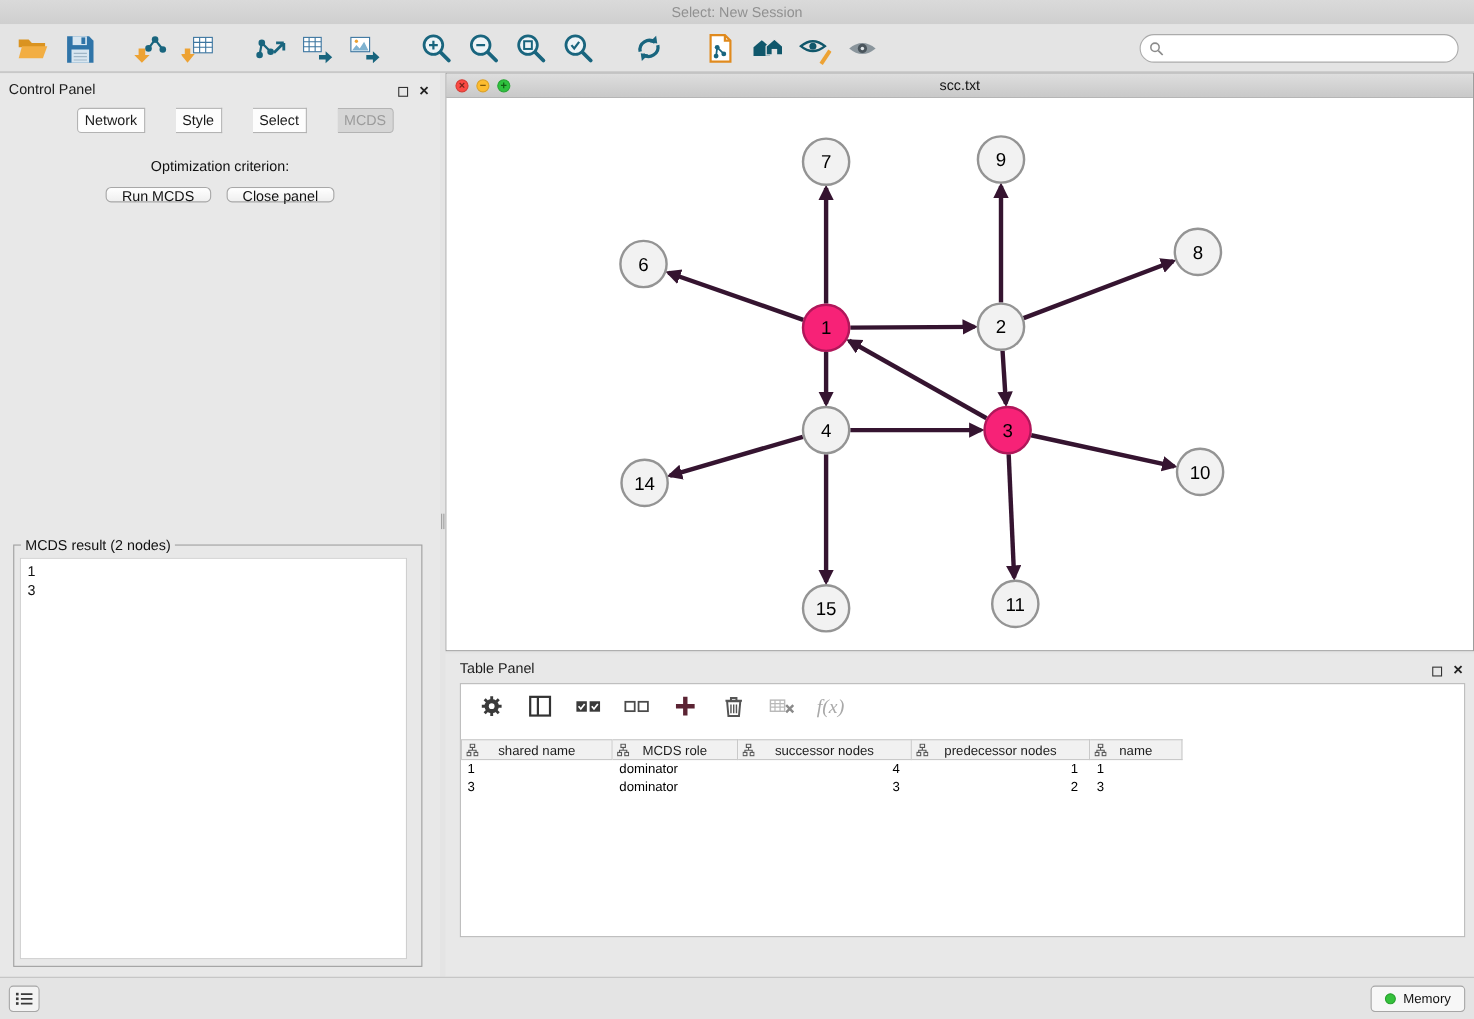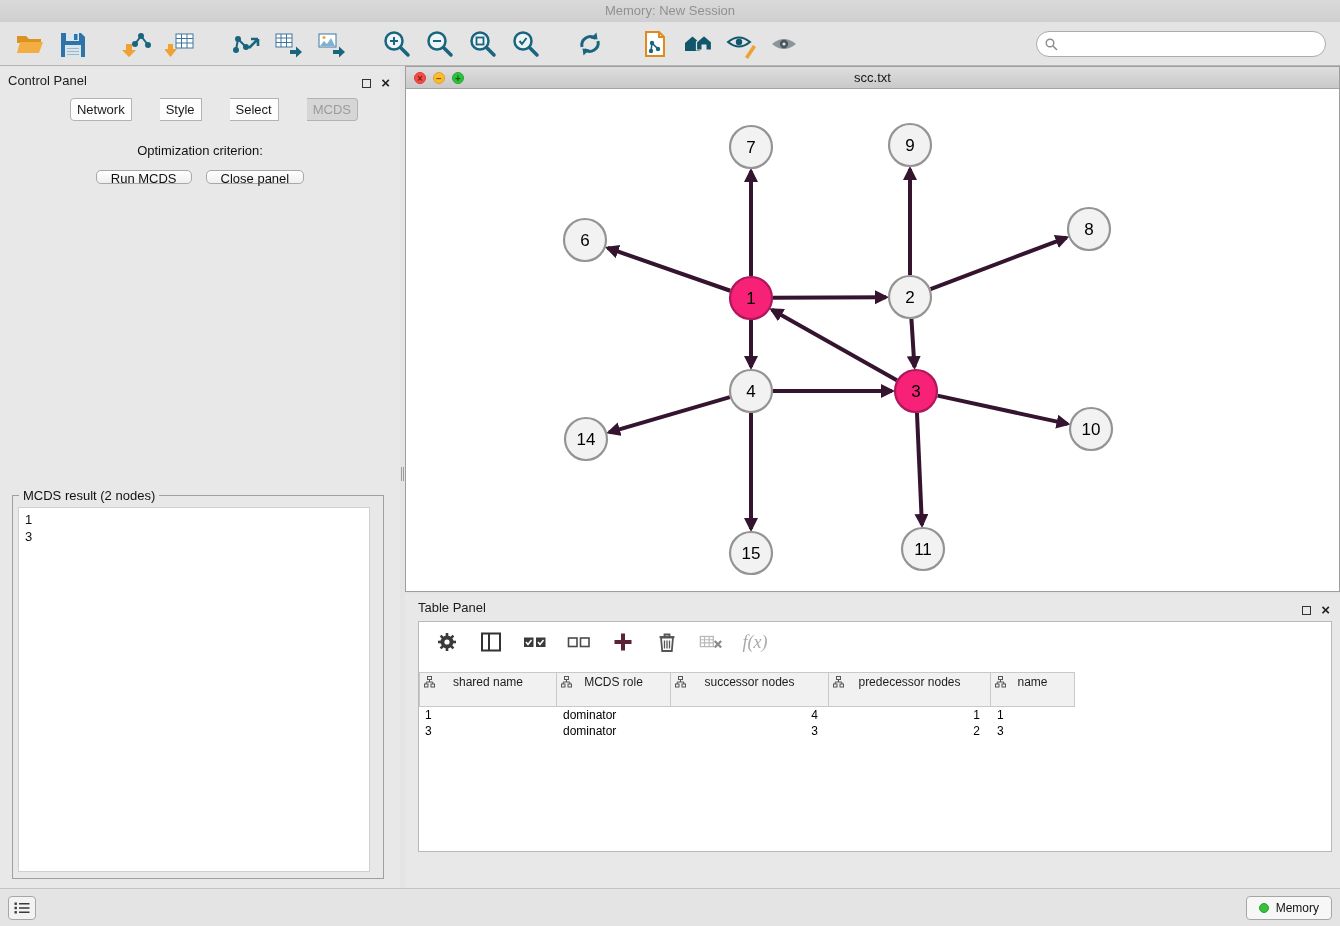--- a/index.html
+++ b/index.html
@@ -99,21 +99,21 @@
   }
   .tp-body {
     position:absolute; left:13px; right:8px; top:27px; bottom:36px;
     background:#fff; border:1px solid #b9b9b9;
   }
   .tp-toolbar { display:flex; align-items:center; gap:20px; padding:8px 4px 6px 16px; }
   .tp-tool { width:24px; height:24px; display:flex; align-items:center; justify-content:center; cursor:default; }
   .fx { font-family:"Liberation Serif", serif; font-style:italic; font-size:18px; color:#a9a9a9; }
   .nt-head { display:flex; margin-top:12px; }
   .nt-th {
-    position:relative; height:35px; background:#f1f1f1;
+    position:relative; height:19px; background:#f1f1f1;
     border:1px solid #c9c9c9; border-left:none;
     font-size:12px; line-height:18px; text-align:center; color:#1d1d1d; cursor:default;
   }
   .nt-th:first-child { border-left:1px solid #c9c9c9; }
   .nt-th svg { position:absolute; left:4px; top:3px; }
   .nt-body { }
   .nt-tr { display:flex; }
   .nt-td { height:16px; font-size:12px; line-height:16px; padding:0 11px 0 6px; color:#000; overflow:hidden; }
   .tp-tabs { position:absolute; bottom:5px; left:0; right:0; display:flex; justify-content:center; }
   
@@ -129,21 +129,21 @@
   .memory-btn {
     margin-left:auto; height:24px; padding:0 12px;
     background:#f7f7f7; border:1px solid #a6a6a6; border-radius:4px;
     display:flex; align-items:center; gap:7px; font-size:12px; cursor:default;
   }
   .mem-dot { width:10px; height:10px; border-radius:50%; background:#35c13c; border:1px solid #28a12f; }
 </style>
 </head>
 <body>
 
-<div class="titlebar">Memory: New Session</div>
+<div class="titlebar">Select: New Session</div>
 
 <div class="main-toolbar">
   <span class="tb-icon">
     <svg width="30" height="30" viewBox="0 0 30 30">
       <path d="M3 7 h9 l3 3 h12 v4 H3 z" fill="#da9320"></path>
       <path d="M6 13 h23 l-4 11 H3 z" fill="#f2ae43"></path>
     </svg>
   </span>
   <span class="tb-icon">
     <svg width="30" height="30" viewBox="0 0 30 30">

